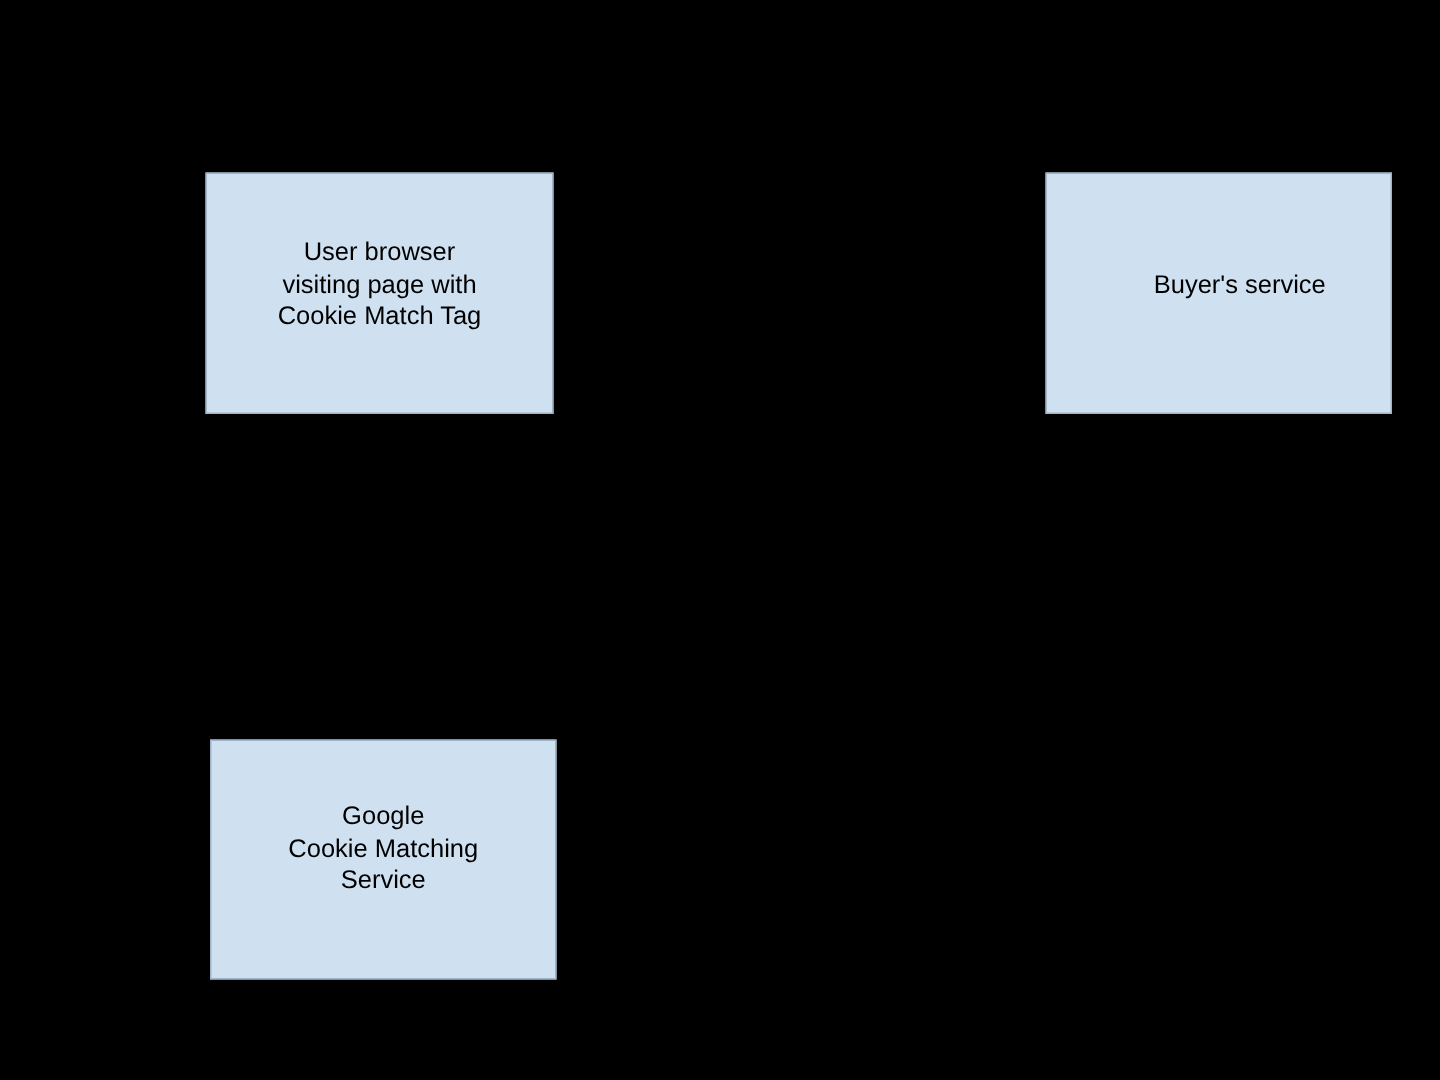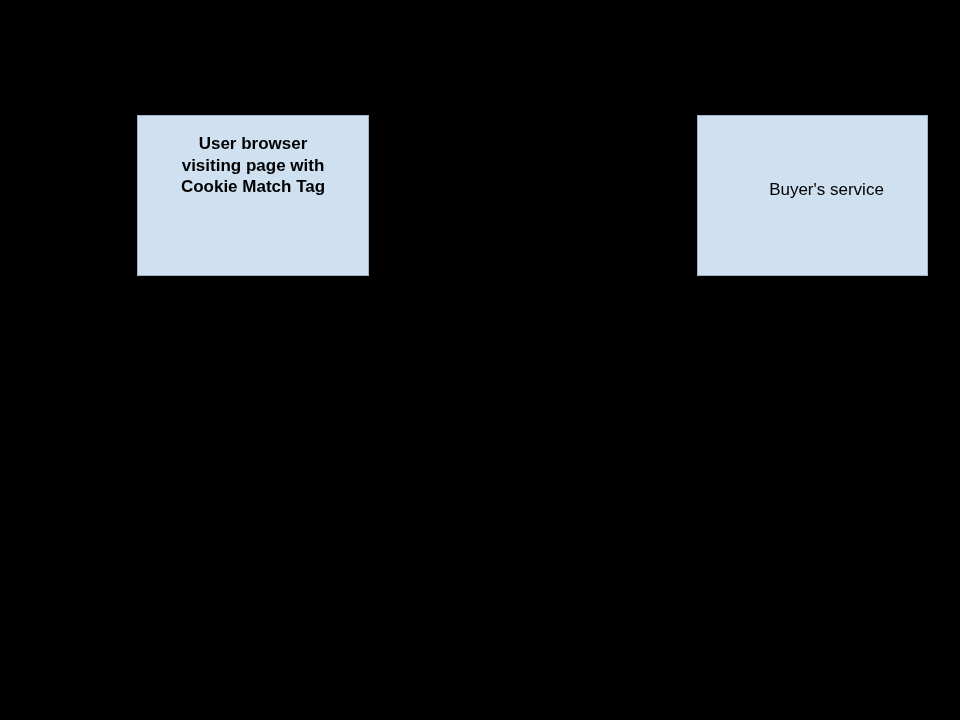--- a/index.html
+++ b/index.html
@@ -34,21 +34,21 @@
     white-space: pre-line;
     padding: 0 6px;
   }
   
   #node-user-browser {
     left: 137px;
     top: 115px;
     width: 232px;
     height: 161px;
   }
-  #node-user-browser .node-label { padding-top: 17px; font-weight: bold; }
+  #node-user-browser .node-label { padding-top: 41px; }
 
   #node-buyers-service {
     left: 697px;
     top: 115px;
     width: 231px;
     height: 161px;
     padding-left: 28px;
   }
   #node-buyers-service .node-label { padding-top: 63px; }
 
@@ -68,14 +68,19 @@
   <div class="node" id="node-user-browser">
     <div class="node-label">User browser
 visiting page with
 Cookie Match Tag</div>
   </div>
 
   <div class="node" id="node-buyers-service">
     <div class="node-label">Buyer's service</div>
   </div>
 
+  <div class="node" id="node-google-cms">
+    <div class="node-label">Google
+Cookie Matching
+Service</div>
+  </div>
 
 </div>
 
 </body></html>

